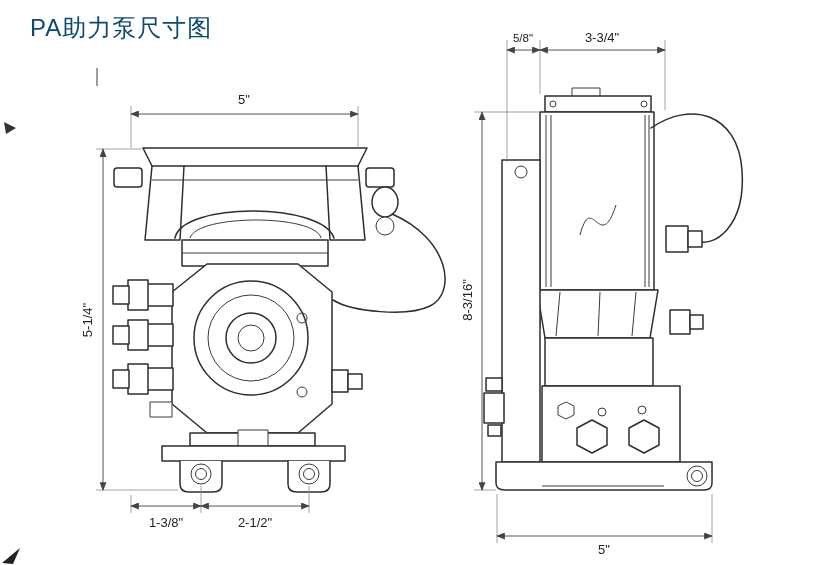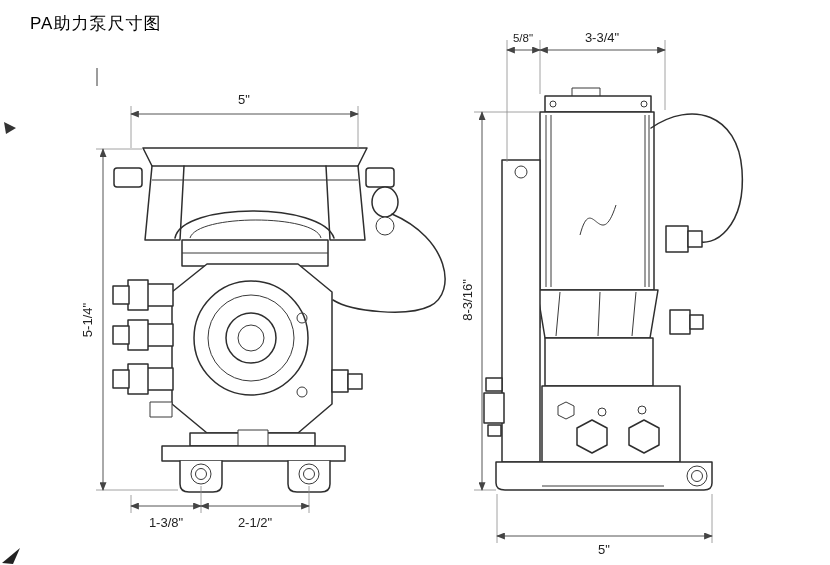--- a/index.html
+++ b/index.html
@@ -1,18 +1,18 @@
 <!DOCTYPE html>
 <html><head>
 <meta charset="utf-8">
 <style>
   html,body{margin:0;padding:0;background:#ffffff;}
   .page{position:relative;width:830px;height:565px;background:#ffffff;overflow:hidden;
         font-family:"Liberation Sans",sans-serif;}
-  .title{position:absolute;left:30px;top:12px;font-size:17px;color:#000000;
+  .title{position:absolute;left:30px;top:12px;font-size:24px;color:#0c4a6e;
          font-weight:500;letter-spacing:1px;}
   svg{position:absolute;left:0;top:0;}
   .outline{fill:none;stroke:#2e2e2e;stroke-width:1.5;stroke-linejoin:round;stroke-linecap:round;}
   .thin{fill:none;stroke:#3a3a3a;stroke-width:1;stroke-linejoin:round;}
   .dimline{fill:none;stroke:#555;stroke-width:1;}
   .ext{fill:none;stroke:#8a8a8a;stroke-width:0.8;}
   .lbl{font-family:"Liberation Sans",sans-serif;font-size:13px;fill:#222;}
   .lbl-sm{font-family:"Liberation Sans",sans-serif;font-size:11.5px;fill:#222;}
   .white{fill:#fff;}
 </style>

